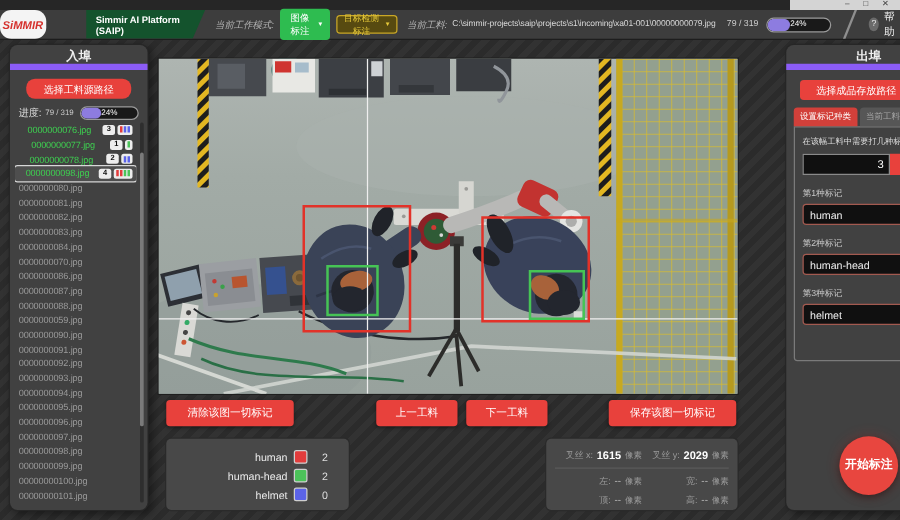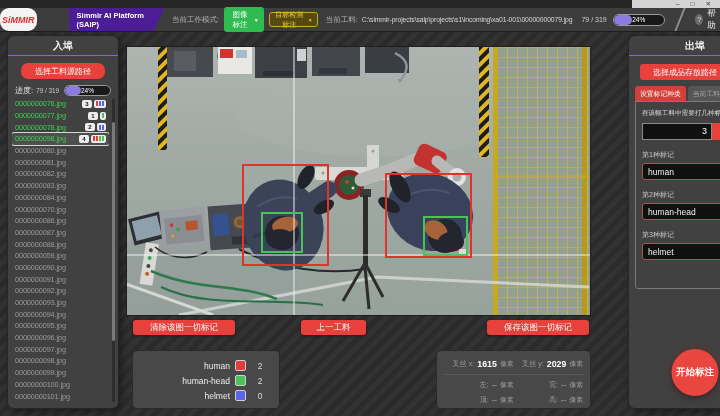--- a/index.html
+++ b/index.html
@@ -12,24 +12,24 @@
   .osbar { position:absolute; top:0; left:0; right:0; height:8px; background:#262626; }
   .oslight { position:absolute; right:0; top:0; width:88px; height:8px; background:#d4d4d4;
              display:flex; align-items:center; justify-content:flex-end; gap:11px; padding-right:9px; }
   .oslight span { color:#3a3a3a; font-size:6.5px; line-height:8px; }
 
   
   .topbar { position:absolute; top:8px; left:0; right:0; height:23px; background:#3d3d3d;
             display:flex; align-items:center; box-shadow:0 1px 0 #1d1d1d; }
   .logo { width:47px; height:23px; background:#f4f4f4; color:#d5312d; font-weight:800;
           font-style:italic; font-size:9px; display:flex; align-items:center; justify-content:center;border-radius:9px; }
-  .banner { height:23px; background:#4c1d95; clip-path:polygon(0 0,100% 0,calc(100% - 10px) 100%,0 100%);
+  .banner { height:23px; background:#14532d; clip-path:polygon(0 0,100% 0,calc(100% - 10px) 100%,0 100%);
             color:#fff; font-size:7.5px; font-weight:bold; display:flex; align-items:center;
             padding:0 16px 0 8px;margin-left:32px; }
-  .tlabel { font-size:7.5px; color:#b5b5b5; margin-left:8px; white-space:nowrap; }
+  .tlabel { font-size:7.5px; color:#b5b5b5; margin-left:8px; white-space:nowrap;font-style:italic; }
   .btn-green { margin-left:5px; height:25px; background:#2ebc50; border:none; border-radius:3px;
                color:#fff; font-size:7.5px; padding:0 5px; display:flex; align-items:center; gap:3px; }
   .btn-olive { margin-left:5px; height:15px; background:#574a10; border:1px solid #c9a727; border-radius:3px;
                color:#e6c93a; font-size:7px; padding:0 4px; display:flex; align-items:center; gap:3px; }
   .caret { font-size:5px; }
   .tpath { font-size:6.8px; color:#d8d8d8; margin-left:4px; letter-spacing:-0.1px; white-space:nowrap; }
   .tcount { font-size:7px; color:#cfcfcf; margin-left:9px; white-space:nowrap; }
   .pill { position:relative; width:52px; height:12px; border:1px solid #9a9a9a; border-radius:6px;
           background:#191919; overflow:hidden; margin-left:6px; flex:none; }
   .pill-fill { position:absolute; left:0; top:0; bottom:0; width:36%; background:#8d7ce0; border-radius:5px; }
@@ -37,34 +37,34 @@
                color:#fff; font-size:6.5px; }
   .sep { width:3px; height:23px; background:#8f8f8f; transform:skewX(-22deg); margin-left:14px; }
   .help { margin-left:14px; display:flex; align-items:center; gap:4px; color:#ededed; font-size:8.5px; }
   .help-q { width:11px; height:11px; border-radius:50%; background:#6a6a6a; color:#e8e8e8; font-size:7px;
             display:flex; align-items:center; justify-content:center; }
 
   
   .panel { position:absolute; background:#414141; border-radius:6px;
            box-shadow:0 0 0 1px #262626, 3px 3px 8px rgba(0,0,0,.45); }
   .panel-hd { height:20px; line-height:20px; text-align:center; color:#f0f0f0; font-size:10px;
-              font-weight:bold; border-bottom:1px solid #8b5cf6; }
+              font-weight:bold; border-bottom:5px solid #8b5cf6; }
   .rbtn { display:block; background:#e8413c; border:none; border-radius:3px; color:#fff; cursor:default; }
 
   
   .lpanel { left:8px; top:36px; width:110px; height:372px; }
   .lpanel .rbtn { margin:7px 13px 5px; height:16px; width:84px; font-size:8px;border-radius:7px; }
   .prow { display:flex; align-items:center; gap:3px; margin:0 7px; height:13px; }
   .prow .plabel { font-size:8px; color:#e0e0e0; }
   .prow .pcount { font-size:6.3px; color:#cccccc; }
   .prow .pill { width:auto; flex:1; height:11px; margin-left:2px; }
   .flist { position:absolute; top:62px; left:4px; right:9px; bottom:6px; overflow:hidden; }
   .frow { height:11.7px; display:flex; align-items:center; padding:0 3px; gap:2px; }
   .fname { flex:1; font-size:7.3px; color:#9a9a9a; letter-spacing:-0.1px; white-space:nowrap; }
-  .fname.done { color:#3ecf50; }
+  .fname.done { color:#3ecf50;text-align:center; }
   .frow.sel { outline:1px solid #d8d8d8; background:#4e4e4e; border-radius:2px; }
   .badge { min-width:10px; height:8px; background:#ededed; color:#111; font-size:6px; font-weight:bold;
            border-radius:2px; text-align:center; line-height:8px; padding:0 1px; }
   .chip { height:8px; background:#ededed; border-radius:2px; display:flex; align-items:center;
           gap:1px; padding:0 2px; }
   .chip .bar { width:2px; height:5px; display:block; }
   .badge:empty, .chip:empty { display:none; }
   .scrollbar { position:absolute; right:3px; top:62px; bottom:6px; width:3px; background:#2e2e2e; border-radius:2px; }
   .thumb { position:absolute; top:8%; height:72%; width:3px; background:#7a7a7a; border-radius:2px; }
 
@@ -92,21 +92,21 @@
               border-radius:50%; background:#e8463f; border:none; color:#fff; font-size:9.5px; font-weight:bold;
               display:flex; flex-direction:row; align-items:center; justify-content:center; line-height:1.3;
               box-shadow:0 2px 7px rgba(0,0,0,.5), 0 0 10px rgba(232,70,63,.3); }
 
   
   .viewer { position:absolute; left:127px; top:47px; width:463px; height:268px; background:#9aa39f;
             box-shadow:0 0 0 1px #1e1e1e; }
   .viewer svg { display:block; }
 
   
-  .toolbtn { position:absolute; top:320px; height:15px; background:#e8413c; border:none; border-radius:3px;
+  .toolbtn { position:absolute; top:320px; height:21px; background:#e8413c; border:none; border-radius:3px;
              color:#fff; font-size:8.5px; box-shadow:0 1px 3px rgba(0,0,0,.4); }
   .b-clear { left:133px; width:102px; }
   .b-prev  { left:301px; width:65px; }
   .b-next  { left:373px; width:65px; }
   .b-save  { left:487px; width:102px; }
 
   
   .legend { position:absolute; left:133px; top:351px; width:146px; height:57px; background:#484848;
             border-radius:4px; box-shadow:0 0 0 1px #2a2a2a; padding:7px 10px 0 10px; }
   .lrow { display:flex; align-items:center; height:15px; gap:5px; }
@@ -469,20 +469,21 @@
 
       <rect x="116" y="118" width="85" height="100" fill="none" stroke="#e23229" stroke-width="2"></rect>
       <rect x="135" y="166" width="40" height="39" fill="none" stroke="#46c455" stroke-width="2"></rect>
       <rect x="259" y="127" width="85" height="83" fill="none" stroke="#e23229" stroke-width="2"></rect>
       <rect x="297" y="170" width="43" height="38" fill="none" stroke="#46c455" stroke-width="2"></rect>
     </svg>
   </div>
 
   <button class="toolbtn b-clear">清除该图一切标记</button>
   <button class="toolbtn b-prev">上一工料</button>
+  <button class="toolbtn b-next">下一工料</button>
   <button class="toolbtn b-save">保存该图一切标记</button>
 
   <div class="legend">
 
       <div class="lrow">
         <span class="llabel">human</span>
         <span class="swatch" style="background: rgb(226, 60, 60);"></span>
         <span class="lcount">2</span>
       </div>
 

